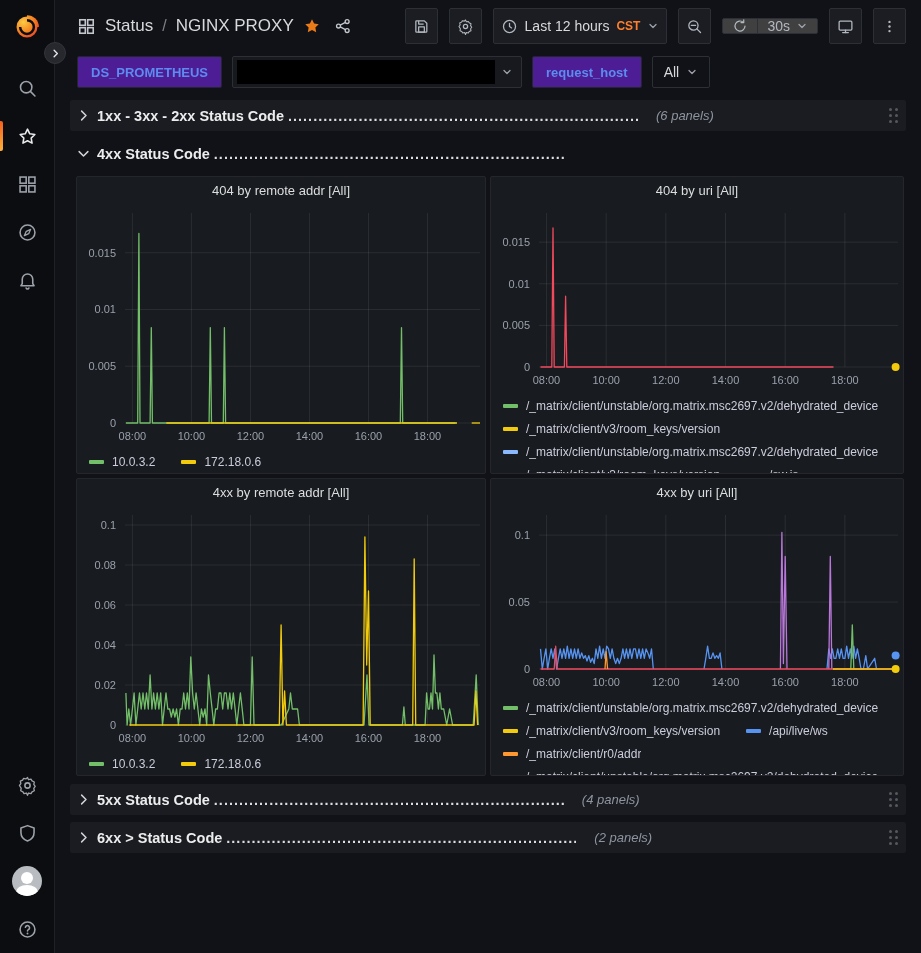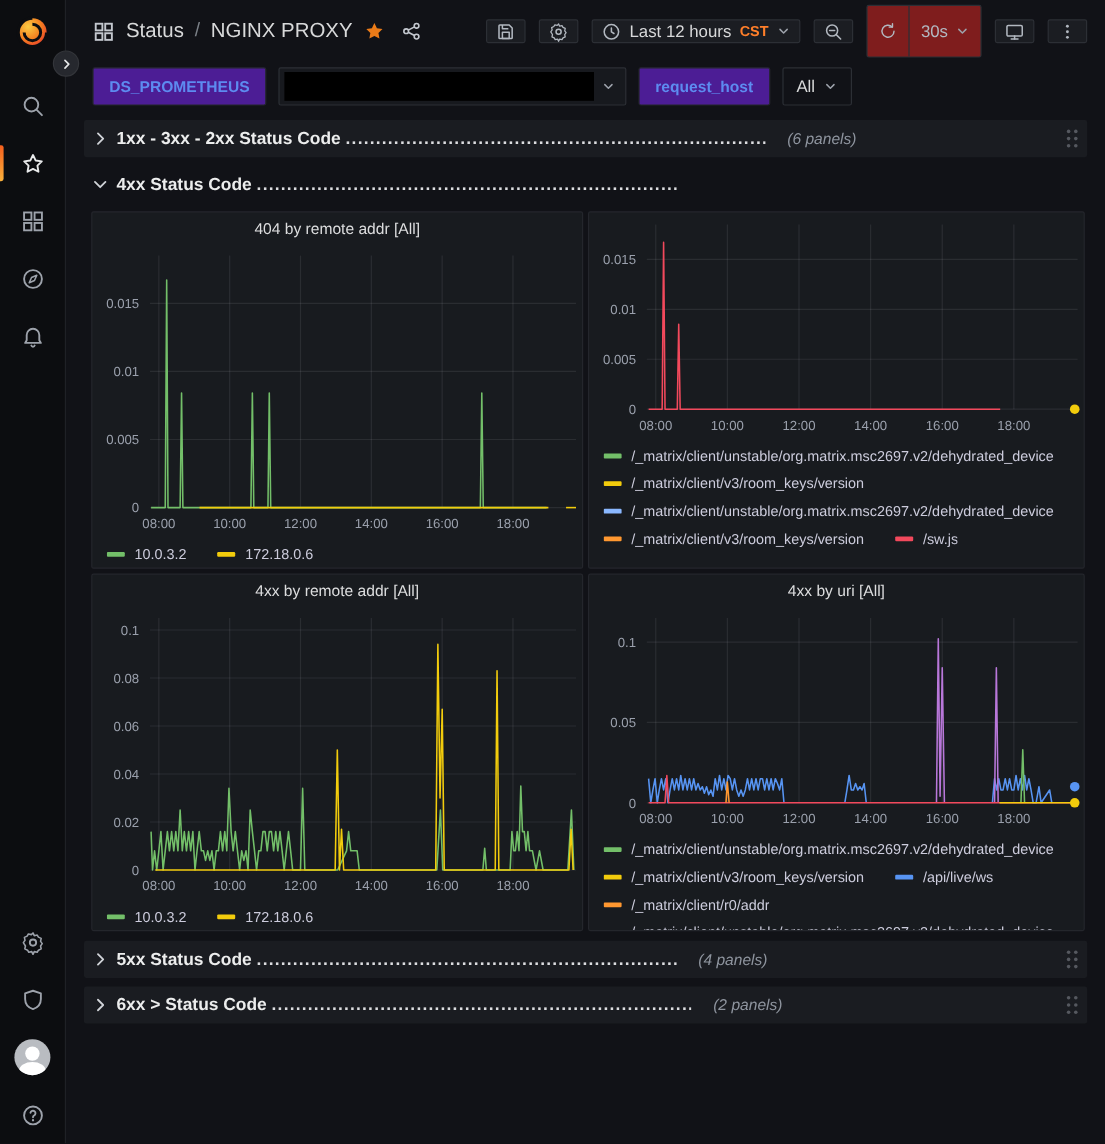--- a/index.html
+++ b/index.html
@@ -46,29 +46,29 @@
   .navbar { height:52px; display:flex; align-items:center; padding:0 15px 0 22px; }
   .crumbs { display:flex; align-items:center; gap:9px; }
   .crumbs .grid-ic { color:#c3c7ce; width:19px; height:19px; }
   .crumb-section { font-size:17px; color:#d8d9da; cursor:pointer; }
   .crumb-sep { color:#7b8087; font-size:16px; }
   .crumb-title { font-size:17px; color:#d8d9da; cursor:pointer; }
   .fav-star { color:#eb7b18; width:18px; height:18px; cursor:pointer; }
   .share-ic { color:#c3c7ce; width:18px; height:18px; cursor:pointer; margin-left:4px; }
   .nav-actions { margin-left:auto; display:flex; align-items:center; gap:11px; }
   .tool-btn {
-    height:20px; min-width:32px; padding:0 7px; background:#1b1d22;
+    height:36px; min-width:32px; padding:0 7px; background:#1b1d22;
     border:1px solid #2c2f35; border-radius:2px; color:#b2b8c0;
     display:flex; align-items:center; justify-content:flex-start; gap:7px; cursor:pointer;
     font-size:14px;
   }
   .tool-btn svg { width:17px; height:17px; }
   .tool-btn .tz { color:#ff7f2a; font-weight:700; font-size:12px; }
   .tool-btn .lbl { color:#d8d9da; }
-  .btn-group { display:flex; height:44px; border:1px solid #2c2f35; border-radius:2px; background:#7f1d1d; }
+  .btn-group { display:flex; height:16px; border:1px solid #2c2f35; border-radius:2px; background:#404040; }
   .btn-group .seg {
     display:flex; align-items:center; gap:6px; padding:0 9px; color:#b2b8c0; cursor:pointer; font-size:14px;
   }
   .btn-group .seg + .seg { border-left:1px solid #2c2f35; }
   .btn-group svg { width:16px; height:16px; }
   .caret { width:12px !important; height:12px !important; color:#9da2ab; }
   
   .submenu { display:flex; align-items:center; gap:10px; padding:4px 15px 10px 22px; }
   .chip {
     height:32px; padding:0 13px; background:#4c1d95; border:1px solid #24262c; border-radius:2px;
@@ -376,20 +376,23 @@
                 <span class="ltext">10.0.3.2</span>
               </div>
               <div class="legend-item">
                 <span class="swatch" style="background: rgb(242, 204, 12);"></span>
                 <span class="ltext">172.18.0.6</span>
               </div>
             </div>
           </div>
       </section>
       <section class="panel">
+        <header class="panel-header">
+            <h2>404 by uri [All]</h2>
+          </header>
         <div class="chart">
             <svg width="412" height="188" viewBox="0 0 412 188">
               <line x1="48" x2="407" y1="164" y2="164" class="grid-line"></line>
               <text x="39" y="168" class="tick ty">0</text>
               <line x1="48" x2="407" y1="122.37837837837837" y2="122.37837837837837" class="grid-line"></line>
               <text x="39" y="126.37837837837837" class="tick ty">0.005</text>
               <line x1="48" x2="407" y1="80.75675675675676" y2="80.75675675675676" class="grid-line"></line>
               <text x="39" y="84.75675675675676" class="tick ty">0.01</text>
               <line x1="48" x2="407" y1="39.13513513513513" y2="39.13513513513513" class="grid-line"></line>
               <text x="39" y="43.13513513513513" class="tick ty">0.015</text>

